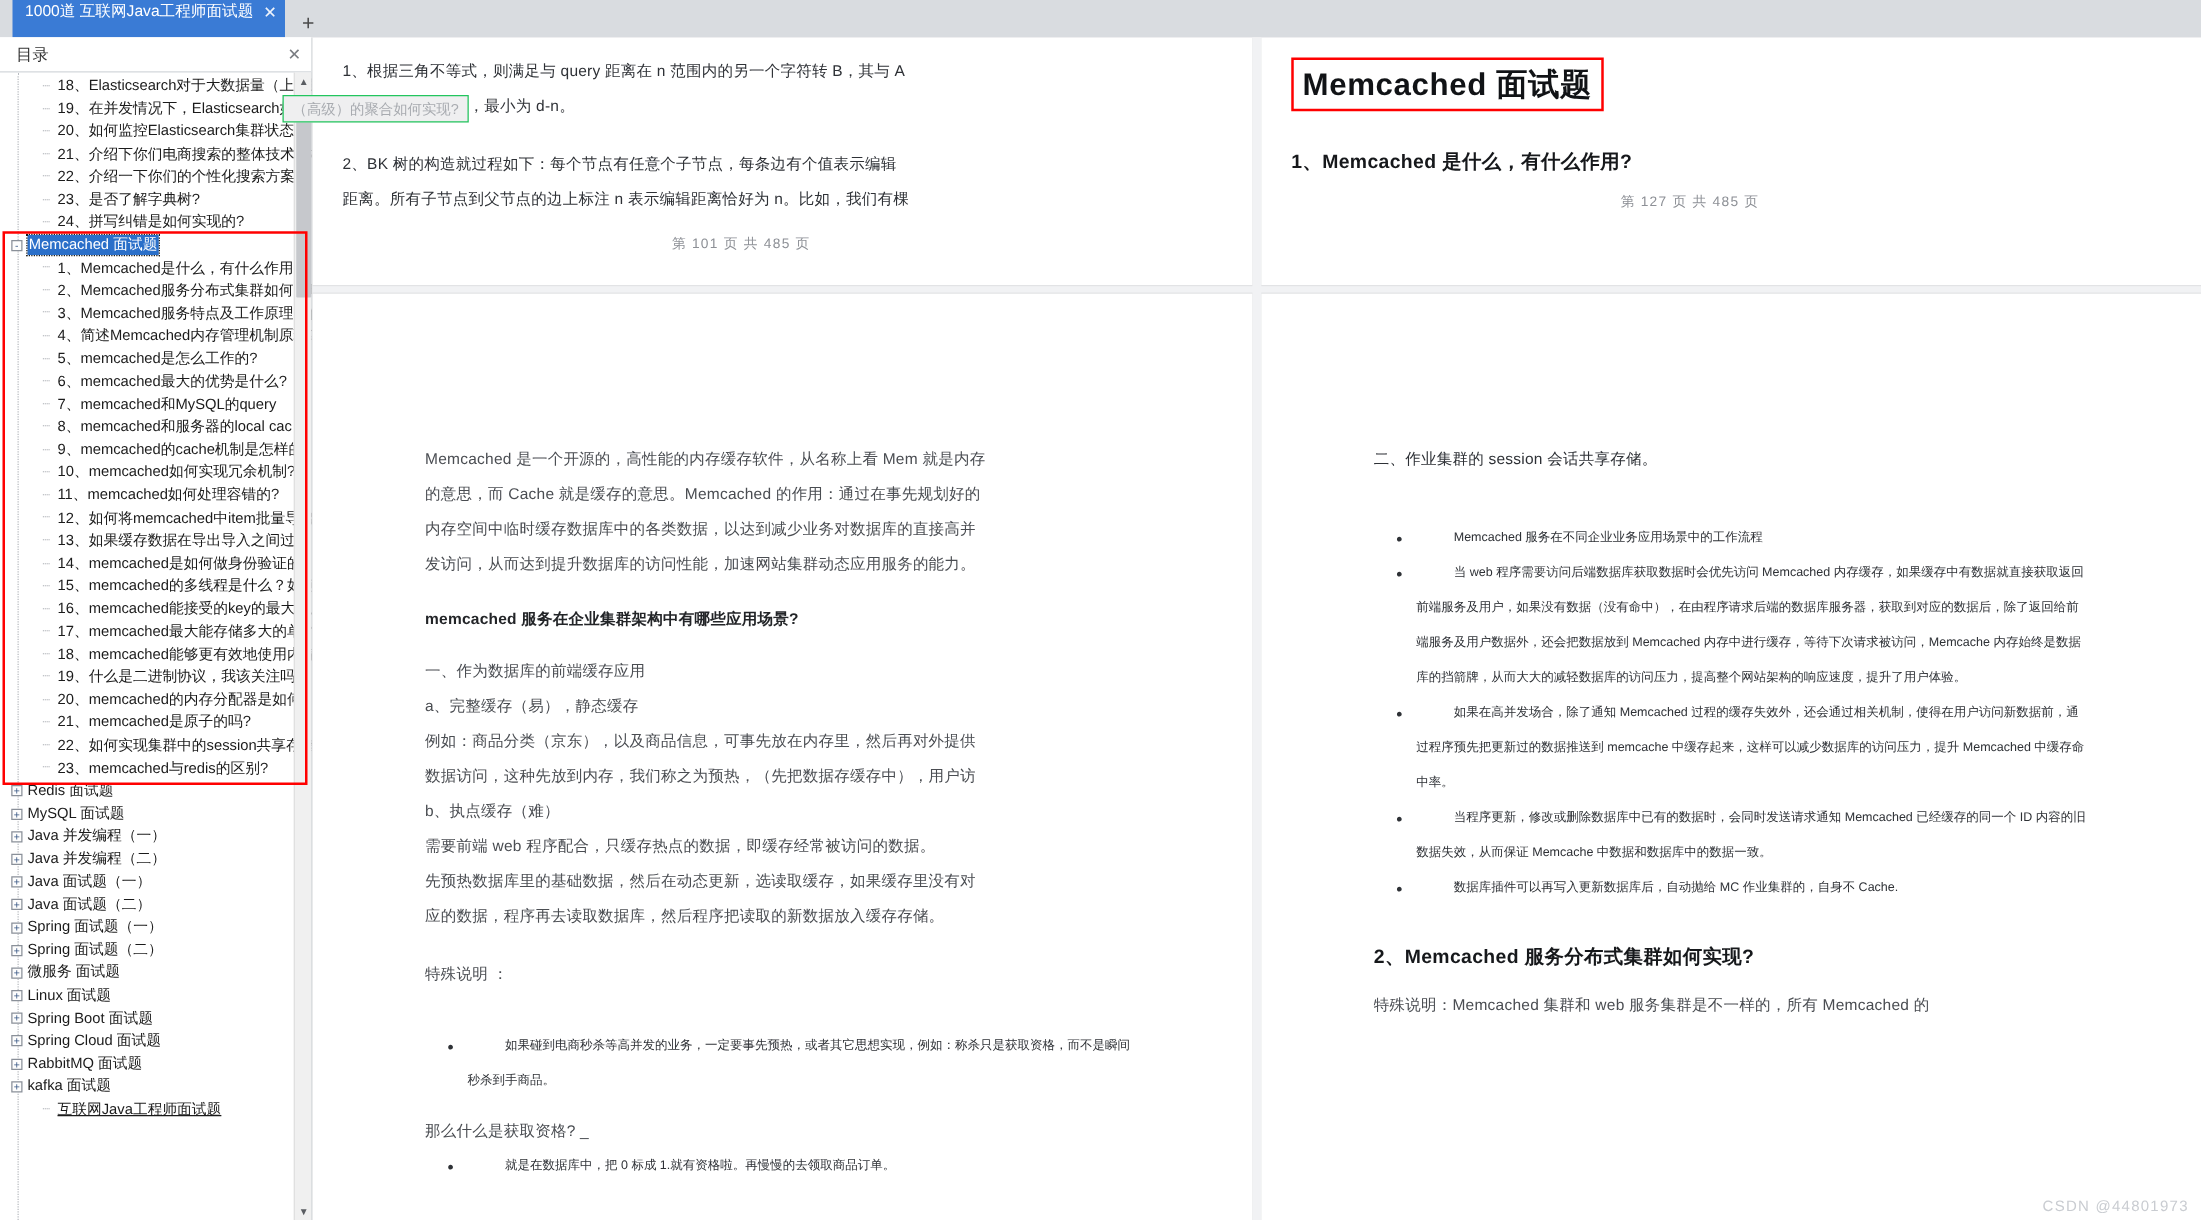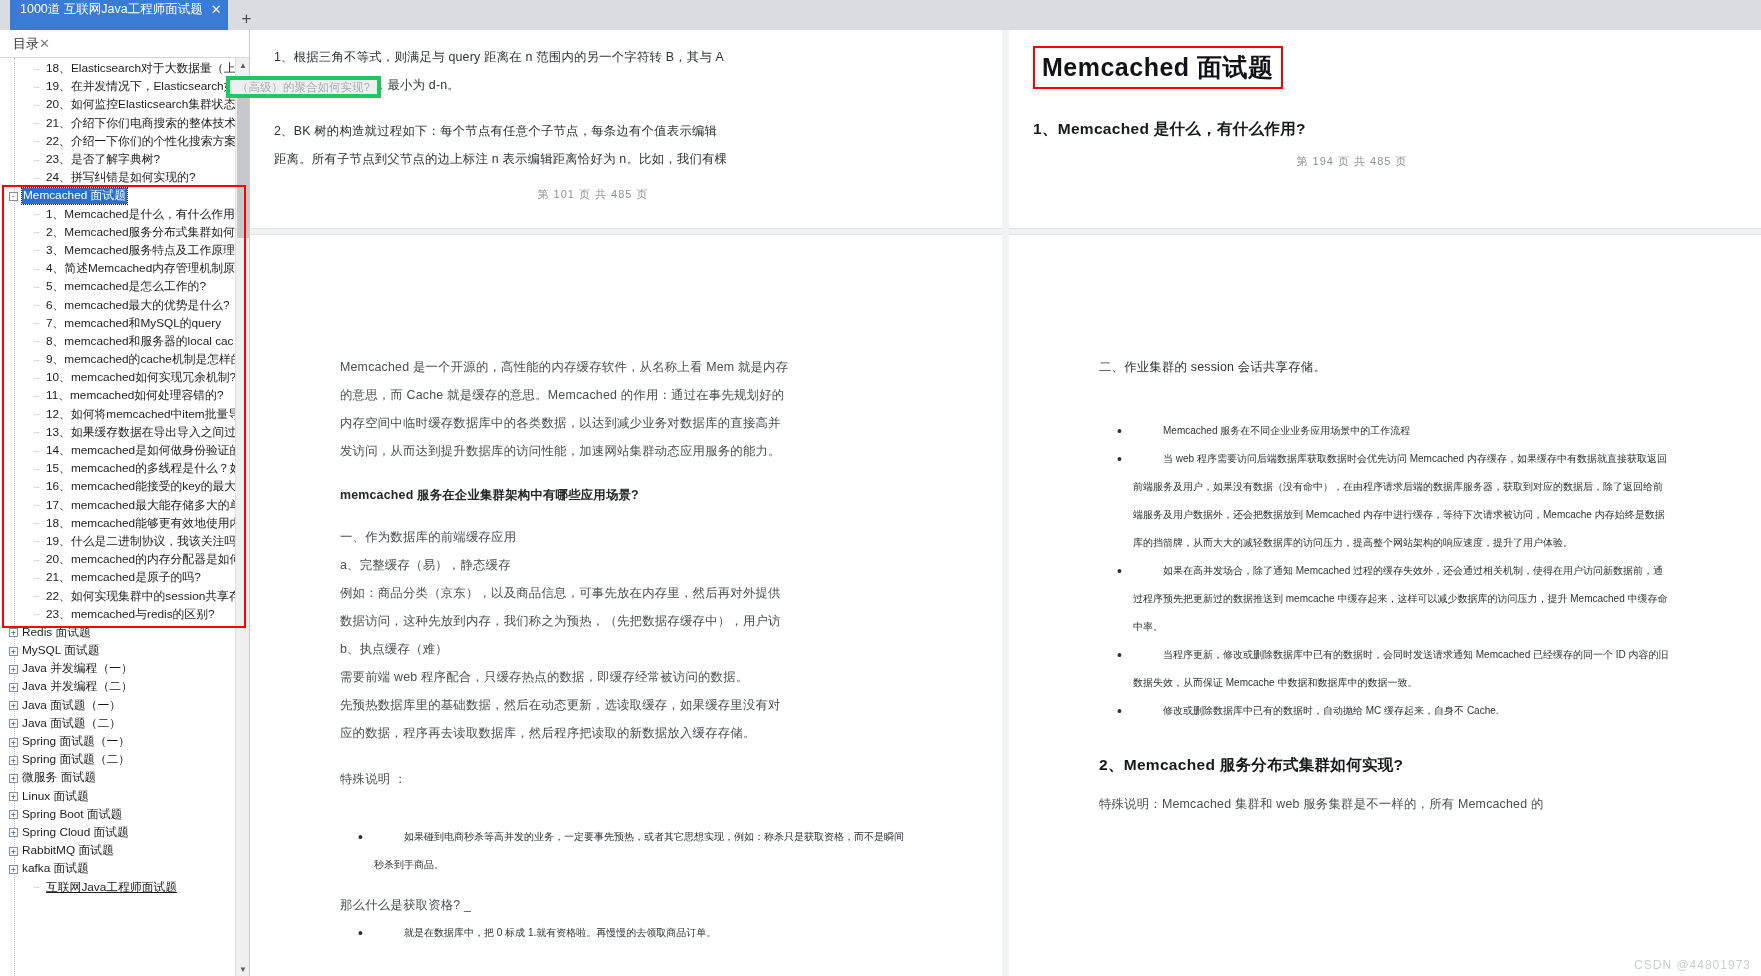--- a/index.html
+++ b/index.html
@@ -65,20 +65,21 @@
     position: relative;
     display: flex;
     flex-direction: column;
     flex: 0 0 250px;
   }
   #sidebar-header {
     height: 28px;
     border-bottom: 1px solid #d4d7dc;
     display: flex;
     align-items: center;
+    justify-content: space-between;
     padding: 0 8px 0 13px;
     background: #ffffff;
     font-size: 13px;
     color: #333;
     flex: 0 0 28px;
   }
   #sidebar-close { color: #7a7d82; font-size: 13px; cursor: pointer; }
 
   #tree-scroll {
     flex: 1 1 auto;
@@ -264,21 +265,21 @@
     white-space: nowrap;
   }
 
   
   #tree-tooltip {
     position: absolute;
     left: 226px;
     top: 46px;
     height: 22px;
     background: #efeff0;
-    border: 4px solid #22c55e;
+    border: 1px solid #22c55e;
     color: #a8abb0;
     font-size: 11.5px;
     display: flex;
     align-items: center;
     padding: 0 7px;
     white-space: nowrap;
     z-index: 6;
   }
 </style>
 </head>
@@ -548,33 +549,33 @@
 
     <div class="page-col">
 
       <div class="page top">
         <div class="h1-wrap">
           <span id="red-box-title">
             <span class="doc-h1">Memcached 面试题</span>
           </span>
         </div>
         <div class="doc-h2">1、Memcached 是什么，有什么作用?</div>
-        <div class="page-footer">第 194 页 共 485 页</div>
+        <div class="page-footer">第 127 页 共 485 页</div>
       </div>
 
       <div class="page bottom">
         <div style="height:118px"></div>
         <div class="ptext dark">二、作业集群的 session 会话共享存储。</div>
         <div style="height:36px"></div>
         <ul class="bullets">
           <li>Memcached 服务在不同企业业务应用场景中的工作流程</li>
           <li>当 web 程序需要访问后端数据库获取数据时会优先访问 Memcached 内存缓存，如果缓存中有数据就直接获取返回前端服务及用户，如果没有数据（没有命中），在由程序请求后端的数据库服务器，获取到对应的数据后，除了返回给前端服务及用户数据外，还会把数据放到 Memcached 内存中进行缓存，等待下次请求被访问，Memcache 内存始终是数据库的挡箭牌，从而大大的减轻数据库的访问压力，提高整个网站架构的响应速度，提升了用户体验。</li>
           <li>如果在高并发场合，除了通知 Memcached 过程的缓存失效外，还会通过相关机制，使得在用户访问新数据前，通过程序预先把更新过的数据推送到 memcache 中缓存起来，这样可以减少数据库的访问压力，提升 Memcached 中缓存命中率。</li>
           <li>当程序更新，修改或删除数据库中已有的数据时，会同时发送请求通知 Memcached 已经缓存的同一个 ID 内容的旧数据失效，从而保证 Memcache 中数据和数据库中的数据一致。</li>
-          <li>修改或删除数据库中已有的数据时，自动抛给 MC 缓存起来，自身不 Cache.</li>
+          <li>数据库插件可以再写入更新数据库后，自动抛给 MC 作业集群的，自身不 Cache.</li>
         </ul>
         <div class="doc-h2">2、Memcached 服务分布式集群如何实现?</div>
         <div style="height:14px"></div>
         <div class="ptext">特殊说明：Memcached 集群和 web 服务集群是不一样的，所有 Memcached 的</div>
       </div>
 
     </div>
 
     <div id="watermark">CSDN @44801973</div>
   </div>

